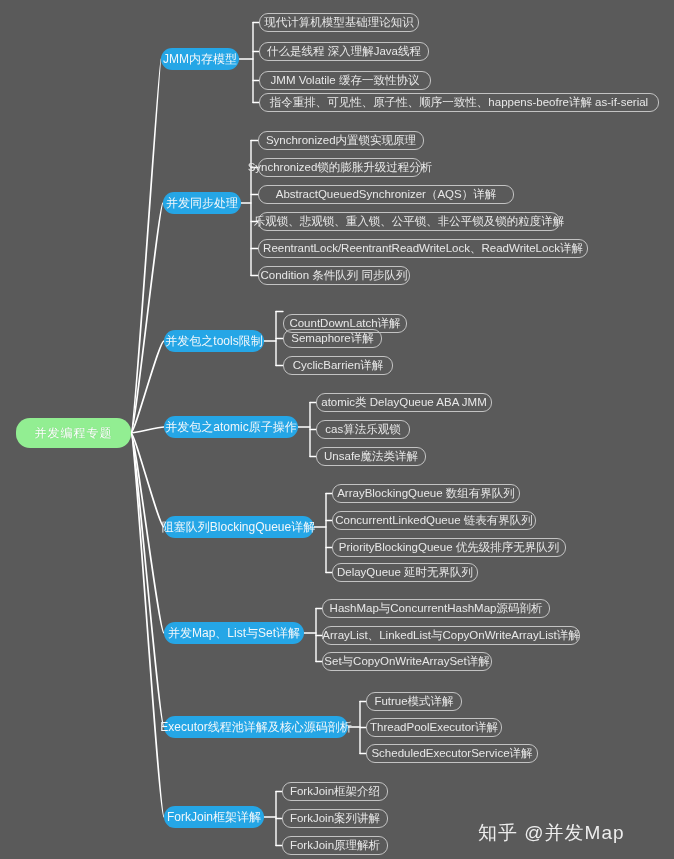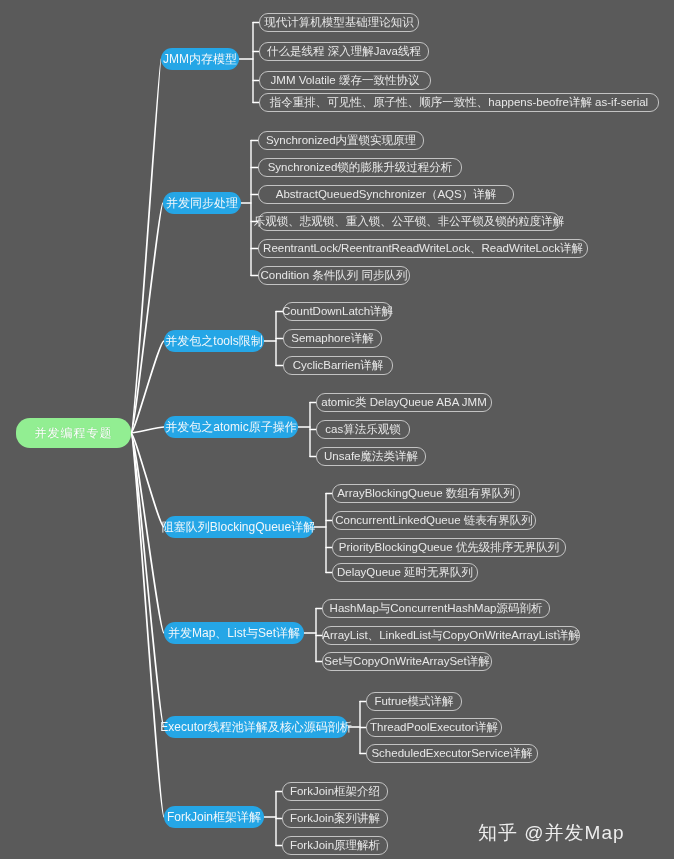--- a/index.html
+++ b/index.html
@@ -128,27 +128,27 @@
 
   <div id="nodes">
       <div class="node root-node" style="left: 16px; top: 418px; width: 115px; height: 30px; background: rgb(146, 238, 146); color: rgb(255, 255, 255);">并发编程专题</div>
       <div class="node l1-node" style="left: 161px; top: 48px; width: 78px; height: 22px; background: rgb(37, 166, 230); color: rgb(242, 247, 250);">JMM内存模型</div>
       <div class="node leaf-node" style="left: 259px; top: 13px; width: 160px; height: 19px; border-color: rgb(195, 195, 195); color: rgb(232, 232, 232);">现代计算机模型基础理论知识</div>
       <div class="node leaf-node" style="left: 259px; top: 42px; width: 170px; height: 19px; border-color: rgb(195, 195, 195); color: rgb(232, 232, 232);">什么是线程 深入理解Java线程</div>
       <div class="node leaf-node" style="left: 259px; top: 71px; width: 172px; height: 19px; border-color: rgb(195, 195, 195); color: rgb(232, 232, 232);">JMM Volatile 缓存一致性协议</div>
       <div class="node leaf-node" style="left: 259px; top: 93px; width: 400px; height: 19px; border-color: rgb(195, 195, 195); color: rgb(232, 232, 232);">指令重排、可见性、原子性、顺序一致性、happens-beofre详解 as-if-serial</div>
       <div class="node l1-node" style="left: 163px; top: 192px; width: 78px; height: 22px; background: rgb(37, 166, 230); color: rgb(242, 247, 250);">并发同步处理</div>
       <div class="node leaf-node" style="left: 258px; top: 131px; width: 166px; height: 19px; border-color: rgb(195, 195, 195); color: rgb(232, 232, 232);">Synchronized内置锁实现原理</div>
-      <div class="node leaf-node" style="left: 258px; top: 158px; width: 204px; height: 19px; border-color: rgb(195, 195, 195); color: rgb(232, 232, 232);">Synchronized锁的膨胀升级过程分析</div>
+      <div class="node leaf-node" style="left: 258px; top: 158px; width: 164px; height: 19px; border-color: rgb(195, 195, 195); color: rgb(232, 232, 232);">Synchronized锁的膨胀升级过程分析</div>
       <div class="node leaf-node" style="left: 258px; top: 185px; width: 256px; height: 19px; border-color: rgb(195, 195, 195); color: rgb(232, 232, 232);">AbstractQueuedSynchronizer（AQS）详解</div>
       <div class="node leaf-node" style="left: 258px; top: 212px; width: 302px; height: 19px; border-color: rgb(195, 195, 195); color: rgb(232, 232, 232);">乐观锁、悲观锁、重入锁、公平锁、非公平锁及锁的粒度详解</div>
       <div class="node leaf-node" style="left: 258px; top: 239px; width: 330px; height: 19px; border-color: rgb(195, 195, 195); color: rgb(232, 232, 232);">ReentrantLock/ReentrantReadWriteLock、ReadWriteLock详解</div>
       <div class="node leaf-node" style="left: 258px; top: 266px; width: 152px; height: 19px; border-color: rgb(195, 195, 195); color: rgb(232, 232, 232);">Condition 条件队列 同步队列</div>
       <div class="node l1-node" style="left: 164px; top: 330px; width: 100px; height: 22px; background: rgb(37, 166, 230); color: rgb(242, 247, 250);">并发包之tools限制</div>
-      <div class="node leaf-node" style="left: 283px; top: 302px; width: 109px; height: 19px; border-color: rgb(195, 195, 195); color: rgb(232, 232, 232); text-align: right;">CountDownLatch详解</div>
+      <div class="node leaf-node" style="left: 283px; top: 314px; width: 124px; height: 19px; border-color: rgb(195, 195, 195); color: rgb(232, 232, 232); text-align: right;">CountDownLatch详解</div>
       <div class="node leaf-node" style="left: 283px; top: 329px; width: 99px; height: 19px; border-color: rgb(195, 195, 195); color: rgb(232, 232, 232);">Semaphore详解</div>
       <div class="node leaf-node" style="left: 283px; top: 356px; width: 110px; height: 19px; border-color: rgb(195, 195, 195); color: rgb(232, 232, 232);">CyclicBarrien详解</div>
       <div class="node l1-node" style="left: 164px; top: 416px; width: 134px; height: 22px; background: rgb(37, 166, 230); color: rgb(242, 247, 250);">并发包之atomic原子操作</div>
       <div class="node leaf-node" style="left: 316px; top: 393px; width: 176px; height: 19px; border-color: rgb(195, 195, 195); color: rgb(232, 232, 232);">atomic类 DelayQueue ABA JMM</div>
       <div class="node leaf-node" style="left: 316px; top: 420px; width: 94px; height: 19px; border-color: rgb(195, 195, 195); color: rgb(232, 232, 232);">cas算法乐观锁</div>
       <div class="node leaf-node" style="left: 316px; top: 447px; width: 110px; height: 19px; border-color: rgb(195, 195, 195); color: rgb(232, 232, 232);">Unsafe魔法类详解</div>
       <div class="node l1-node" style="left: 164px; top: 516px; width: 150px; height: 22px; background: rgb(37, 166, 230); color: rgb(242, 247, 250); padding-left: 8px;">阻塞队列BlockingQueue详解</div>
       <div class="node leaf-node" style="left: 332px; top: 484px; width: 188px; height: 19px; border-color: rgb(195, 195, 195); color: rgb(232, 232, 232);">ArrayBlockingQueue 数组有界队列</div>
       <div class="node leaf-node" style="left: 332px; top: 511px; width: 204px; height: 19px; border-color: rgb(195, 195, 195); color: rgb(232, 232, 232);">ConcurrentLinkedQueue 链表有界队列</div>
       <div class="node leaf-node" style="left: 332px; top: 538px; width: 234px; height: 19px; border-color: rgb(195, 195, 195); color: rgb(232, 232, 232);">PriorityBlockingQueue 优先级排序无界队列</div>

